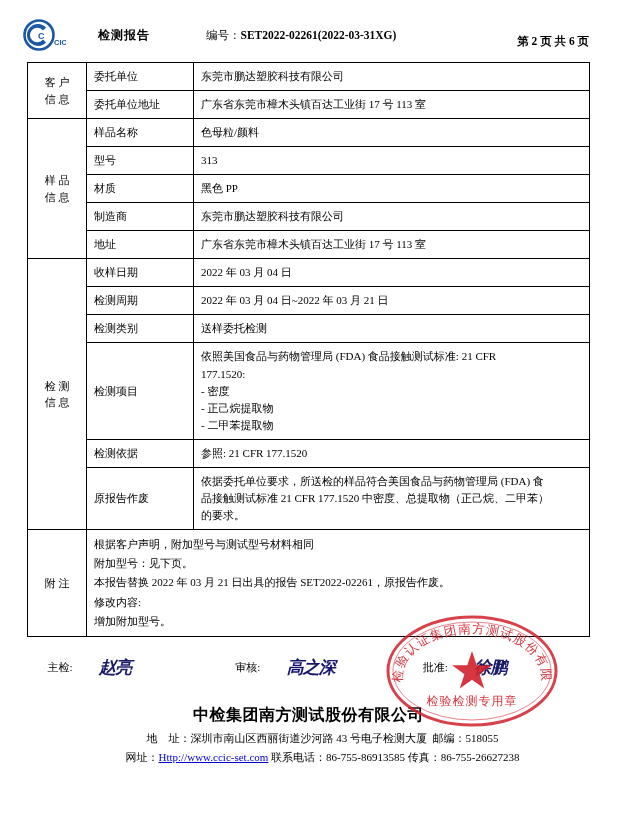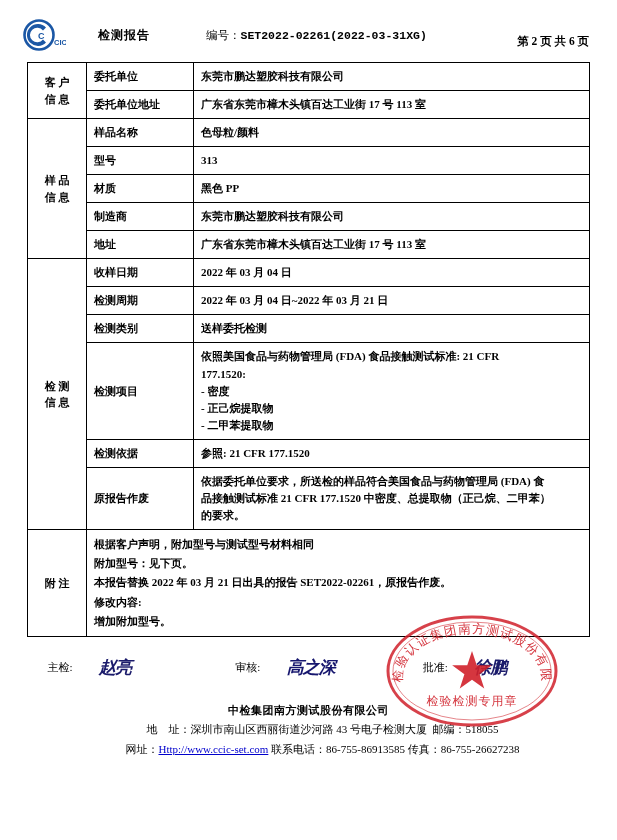--- a/index.html
+++ b/index.html
@@ -26,39 +26,38 @@
   }
   .logo svg{display:block}
   .hdr-title{
     font-family:"Liberation Sans", sans-serif;
     font-weight:bold;font-size:12px;letter-spacing:1px;
     margin-left:18px;
   }
   .hdr-no{
     font-size:11.5px;margin-left:42px;white-space:nowrap;
   }
-  .hdr-no b{font-family:Liberation Mono, monospace;font-weight:bold;}
+  .hdr-no b{font-family:Liberation Serif, serif;font-weight:bold;}
   .hdr-page{
     font-size:11.5px;margin-left:auto;margin-right:6px;font-weight:bold;white-space:nowrap;margin-top:13px;
   }
 
   
   table.main{
     border-collapse:collapse;
     width:563px;
     margin:0 auto;
     table-layout:fixed;
   }
   table.main td{
     border:1px solid #000;
     padding:5px 7px;
     vertical-align:middle;
     line-height:1.55;
     font-size:11px;
-    font-weight:bold;
   }
   td.side{
     width:44px;text-align:center;vertical-align:middle;
     padding:4px 2px;
   }
   td.side .l{display:block;line-height:1.5;}
   td.label{width:92px;}
   td.val{}
 
   
@@ -92,21 +91,21 @@
     position:absolute;
     left:382px;top:612px;
     width:180px;height:118px;
     pointer-events:none;
   }
 
   
   .footer{
     text-align:center;margin-top:12px;line-height:1.75;font-size:11px;
   }
-  .footer .f-title{font-weight:bold;font-size:11px;letter-spacing:.5px;}
+  .footer .f-title{font-weight:bold;font-size:16px;letter-spacing:.5px;}
   .footer a{color:#0000cc;text-decoration:underline;}
   .fline{white-space:nowrap;margin-left:28px;}
 </style>
 </head>
 <body>
 
 <div class="page">
 
   <div class="header">
     <div class="logo">

